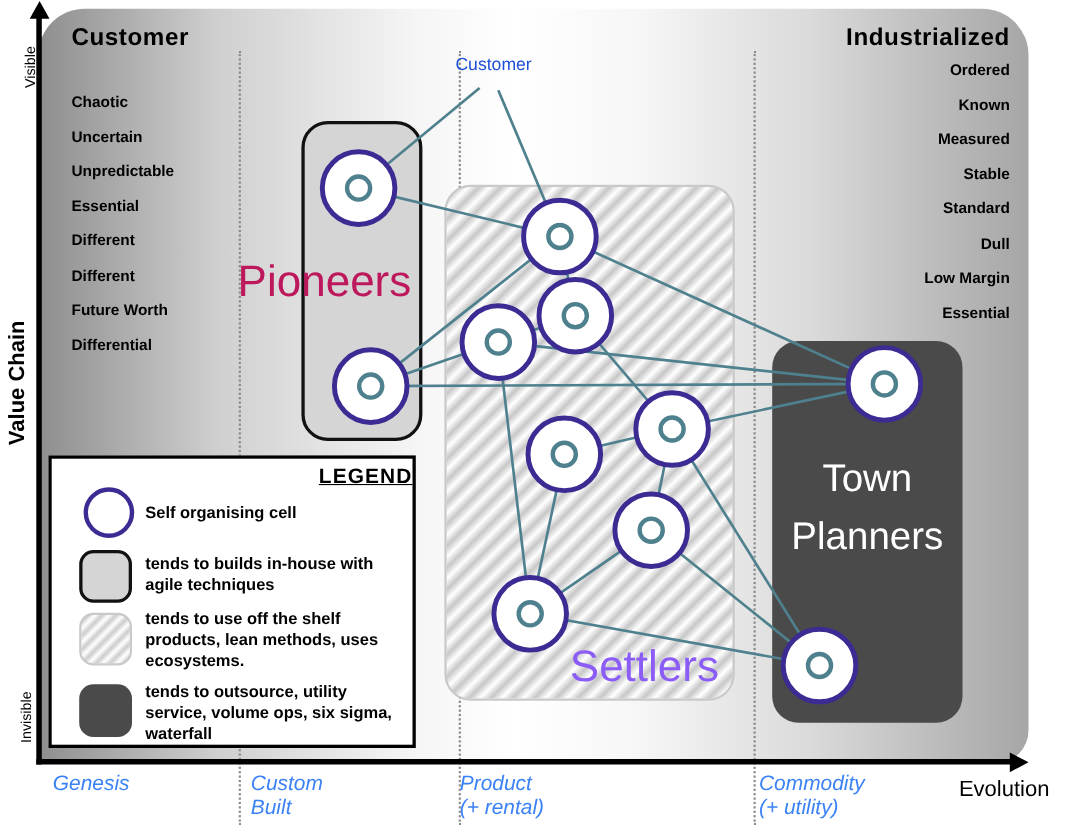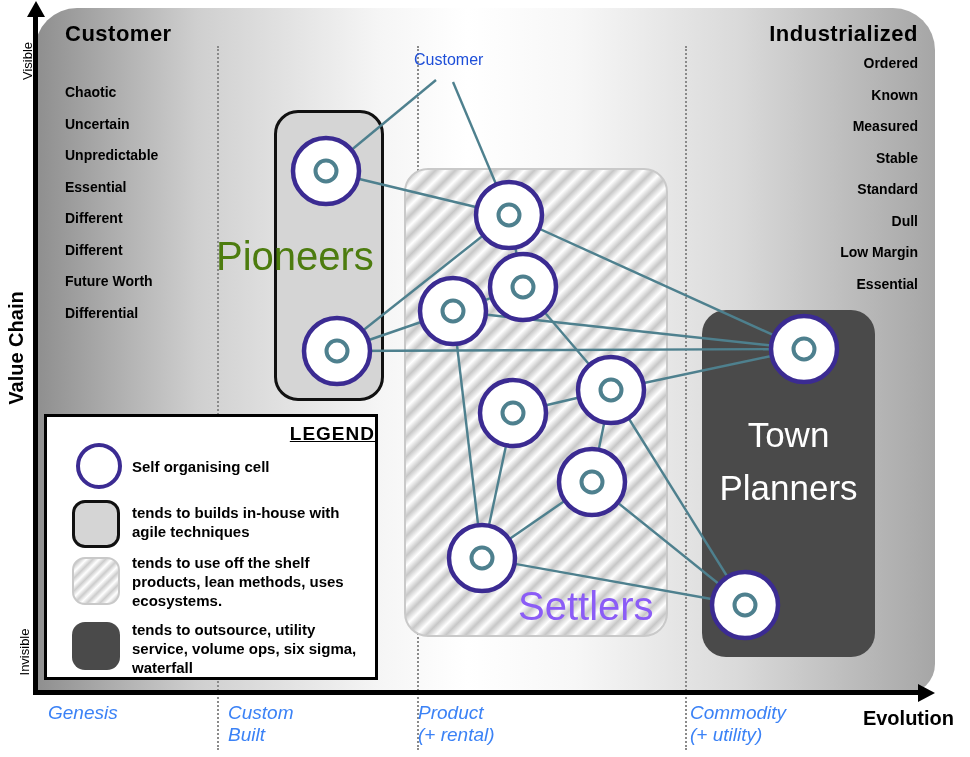--- a/index.html
+++ b/index.html
@@ -36,21 +36,21 @@
   .cat-item{font-size:14px;font-weight:bold;line-height:31.5px;height:31.5px;}
 
   
   #pioneers-box{left:274px;top:110px;width:110px;height:291px;background:#d5d5d5;
     border:3px solid #111;border-radius:24px;box-sizing:border-box;}
   #settlers-box{left:404px;top:168px;width:264px;height:469px;border-radius:24px;
     border:2px solid #c9c9c9;box-sizing:border-box;
     background:repeating-linear-gradient(135deg,#ffffff 0px,#c7c7c7 7px,#ffffff 14px);}
   #town-box{left:702px;top:310px;width:173px;height:347px;background:#4a4a4a;border-radius:24px;}
 
-  #pioneers-label{left:216px;top:234px;font-size:40px;color:#4d7c0f;letter-spacing:0px;}
+  #pioneers-label{left:216px;top:234px;font-size:40px;color:#be185d;letter-spacing:0px;}
   #settlers-label{left:518px;top:584px;font-size:40px;color:#8b5cf6;}
   #town-label{left:702px;top:408px;width:173px;text-align:center;color:#ffffff;
     font-size:35px;line-height:53px;font-weight:400;}
   #customer-label{left:414px;top:51px;font-size:16px;color:#1d4ed8;}
 
   
   #legend-box{left:44px;top:414px;width:334px;height:266px;background:#ffffff;
     border:3px solid #000;box-sizing:border-box;z-index:5;}
   #legend-title{left:0;top:6px;width:100%;text-align:right;font-size:19px;font-weight:bold;
     text-decoration:underline;letter-spacing:1px;}
@@ -63,21 +63,21 @@
   #sw-dark{top:205px;background:#4a4a4a;}
   .leg-label{left:85px;width:228px;font-size:15px;font-weight:bold;line-height:19px;}
   #leg-l1{top:40px;}
   #leg-l2{top:86px;}
   #leg-l3{top:136px;}
   #leg-l4{top:203px;}
 
   
   .stage-label{position:absolute;top:0;font-style:italic;font-size:19px;line-height:22px;color:#3b82f6;}
   #stages{left:0;top:702px;width:970px;height:55px;}
-  #evolution-label{left:834px;top:707px;width:120px;text-align:right;font-size:20px;font-weight:bold;}
+  #evolution-label{left:834px;top:707px;width:120px;text-align:right;font-size:20px;font-weight:normal;}
 
   #net{left:0;top:0;z-index:6;pointer-events:none;}
 </style>
 </head>
 <body>
 
 <div id="canvas">
 
   <div id="map-bg" class="abs"></div>
 

